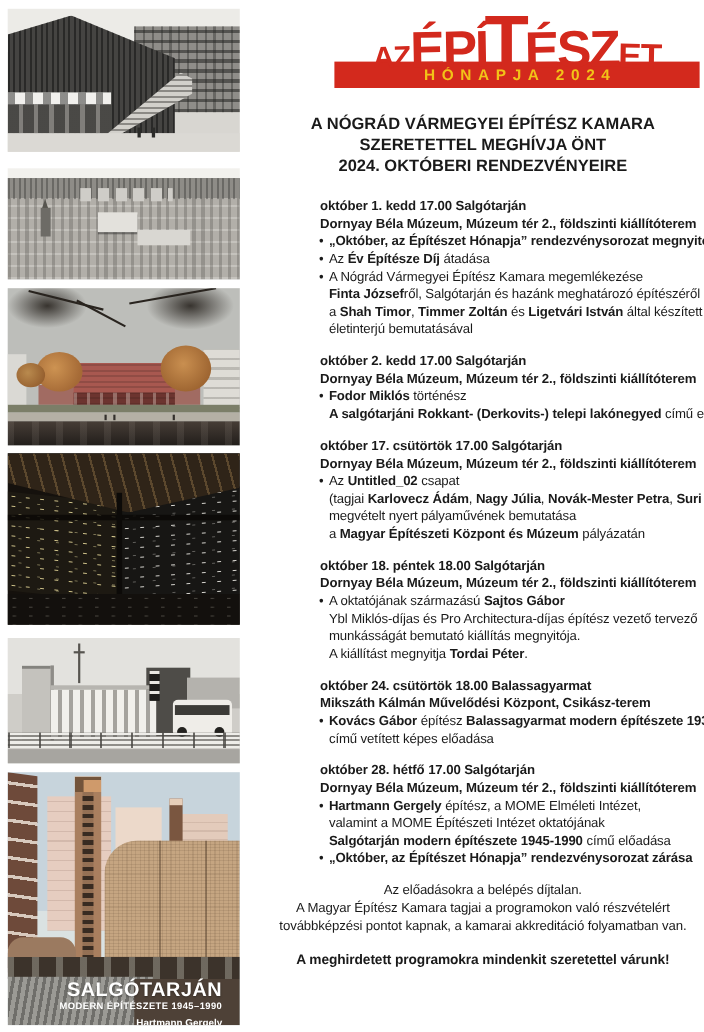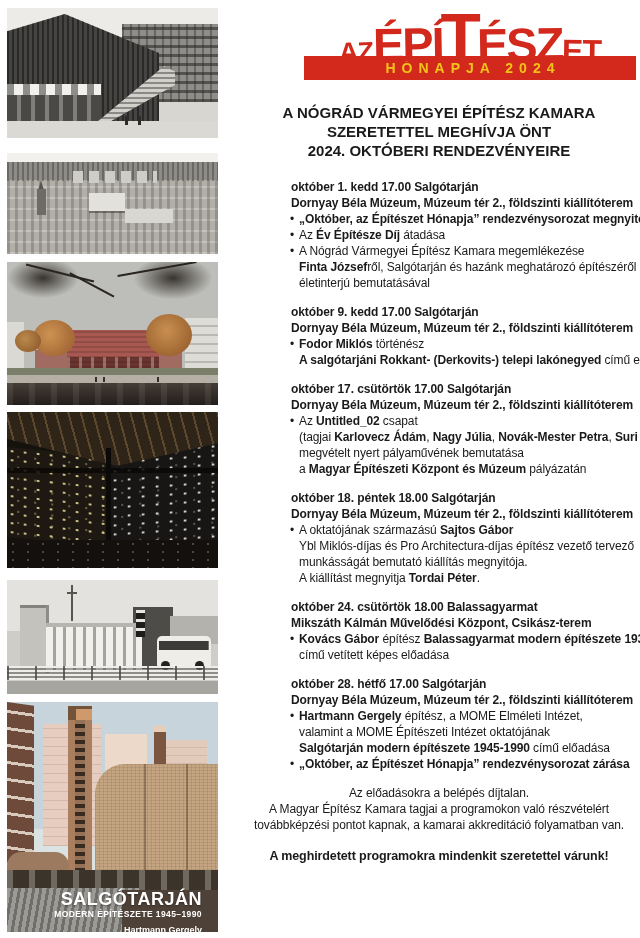--- a/index.html
+++ b/index.html
@@ -264,25 +264,26 @@
           <div class="event-hline">Dornyay Béla Múzeum, Múzeum tér 2., földszinti kiállítóterem</div>
           <div class="bullet">
             <div class="bline"><span class="dot">•</span><span class="b">„Október, az Építészet Hónapja” rendezvénysorozat megnyitója</span></div>
           </div>
           <div class="bullet">
             <div class="bline"><span class="dot">•</span><span class="r">Az </span><span class="b">Év Építésze Díj</span><span class="r"> átadása</span></div>
           </div>
           <div class="bullet">
             <div class="bline"><span class="dot">•</span><span class="r">A Nógrád Vármegyei Építész Kamara megemlékezése</span></div>
             <div class="bline"><span class="b">Finta József</span><span class="r">ről, Salgótarján és hazánk meghatározó építészéről</span></div>
+            <div class="bline"><span class="r">a </span><span class="b">Shah Timor</span><span class="r">, </span><span class="b">Timmer Zoltán</span><span class="r"> és </span><span class="b">Ligetvári István</span><span class="r"> által készített</span></div>
             <div class="bline"><span class="r">életinterjú bemutatásával</span></div>
           </div>
         </div>
         <div class="event">
-          <div class="event-hline">október 9. kedd 17.00 Salgótarján</div>
+          <div class="event-hline">október 2. kedd 17.00 Salgótarján</div>
           <div class="event-hline">Dornyay Béla Múzeum, Múzeum tér 2., földszinti kiállítóterem</div>
           <div class="bullet">
             <div class="bline"><span class="dot">•</span><span class="b">Fodor Miklós</span><span class="r"> történész</span></div>
             <div class="bline"><span class="b">A salgótarjáni Rokkant- (Derkovits-) telepi lakónegyed</span><span class="r"> című előadása</span></div>
           </div>
         </div>
         <div class="event">
           <div class="event-hline">október 17. csütörtök 17.00 Salgótarján</div>
           <div class="event-hline">Dornyay Béla Múzeum, Múzeum tér 2., földszinti kiállítóterem</div>
           <div class="bullet">

